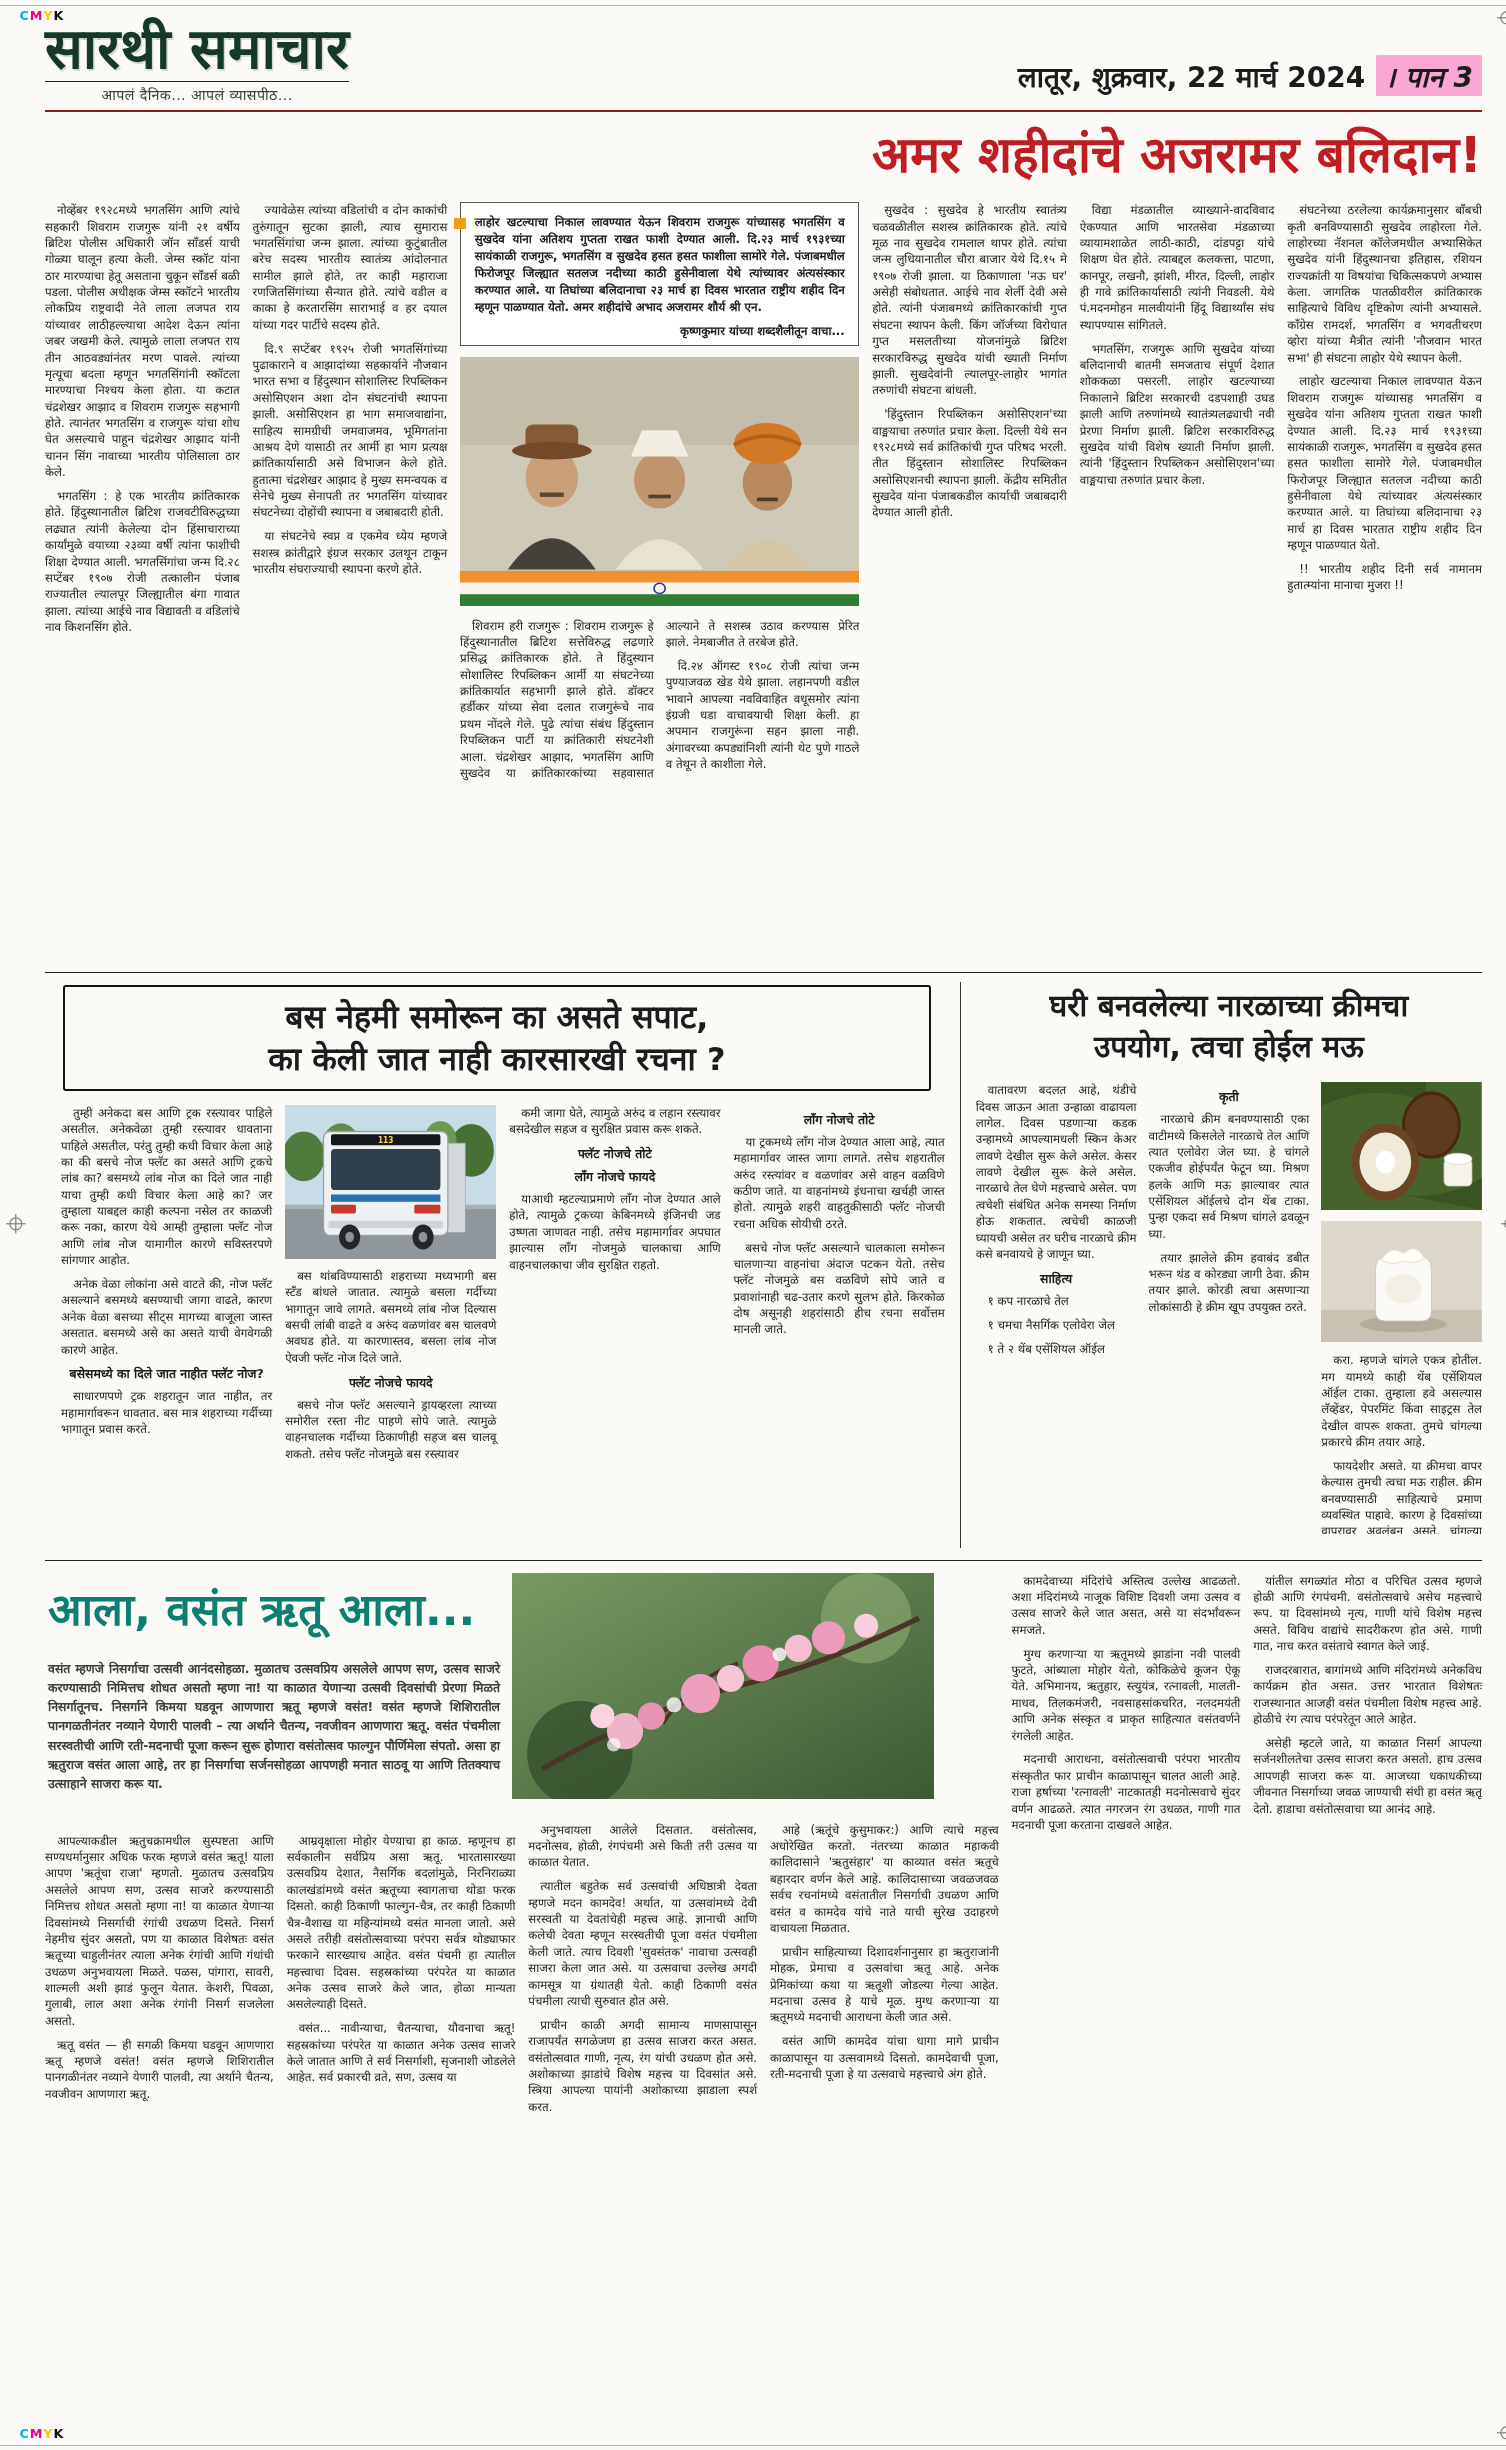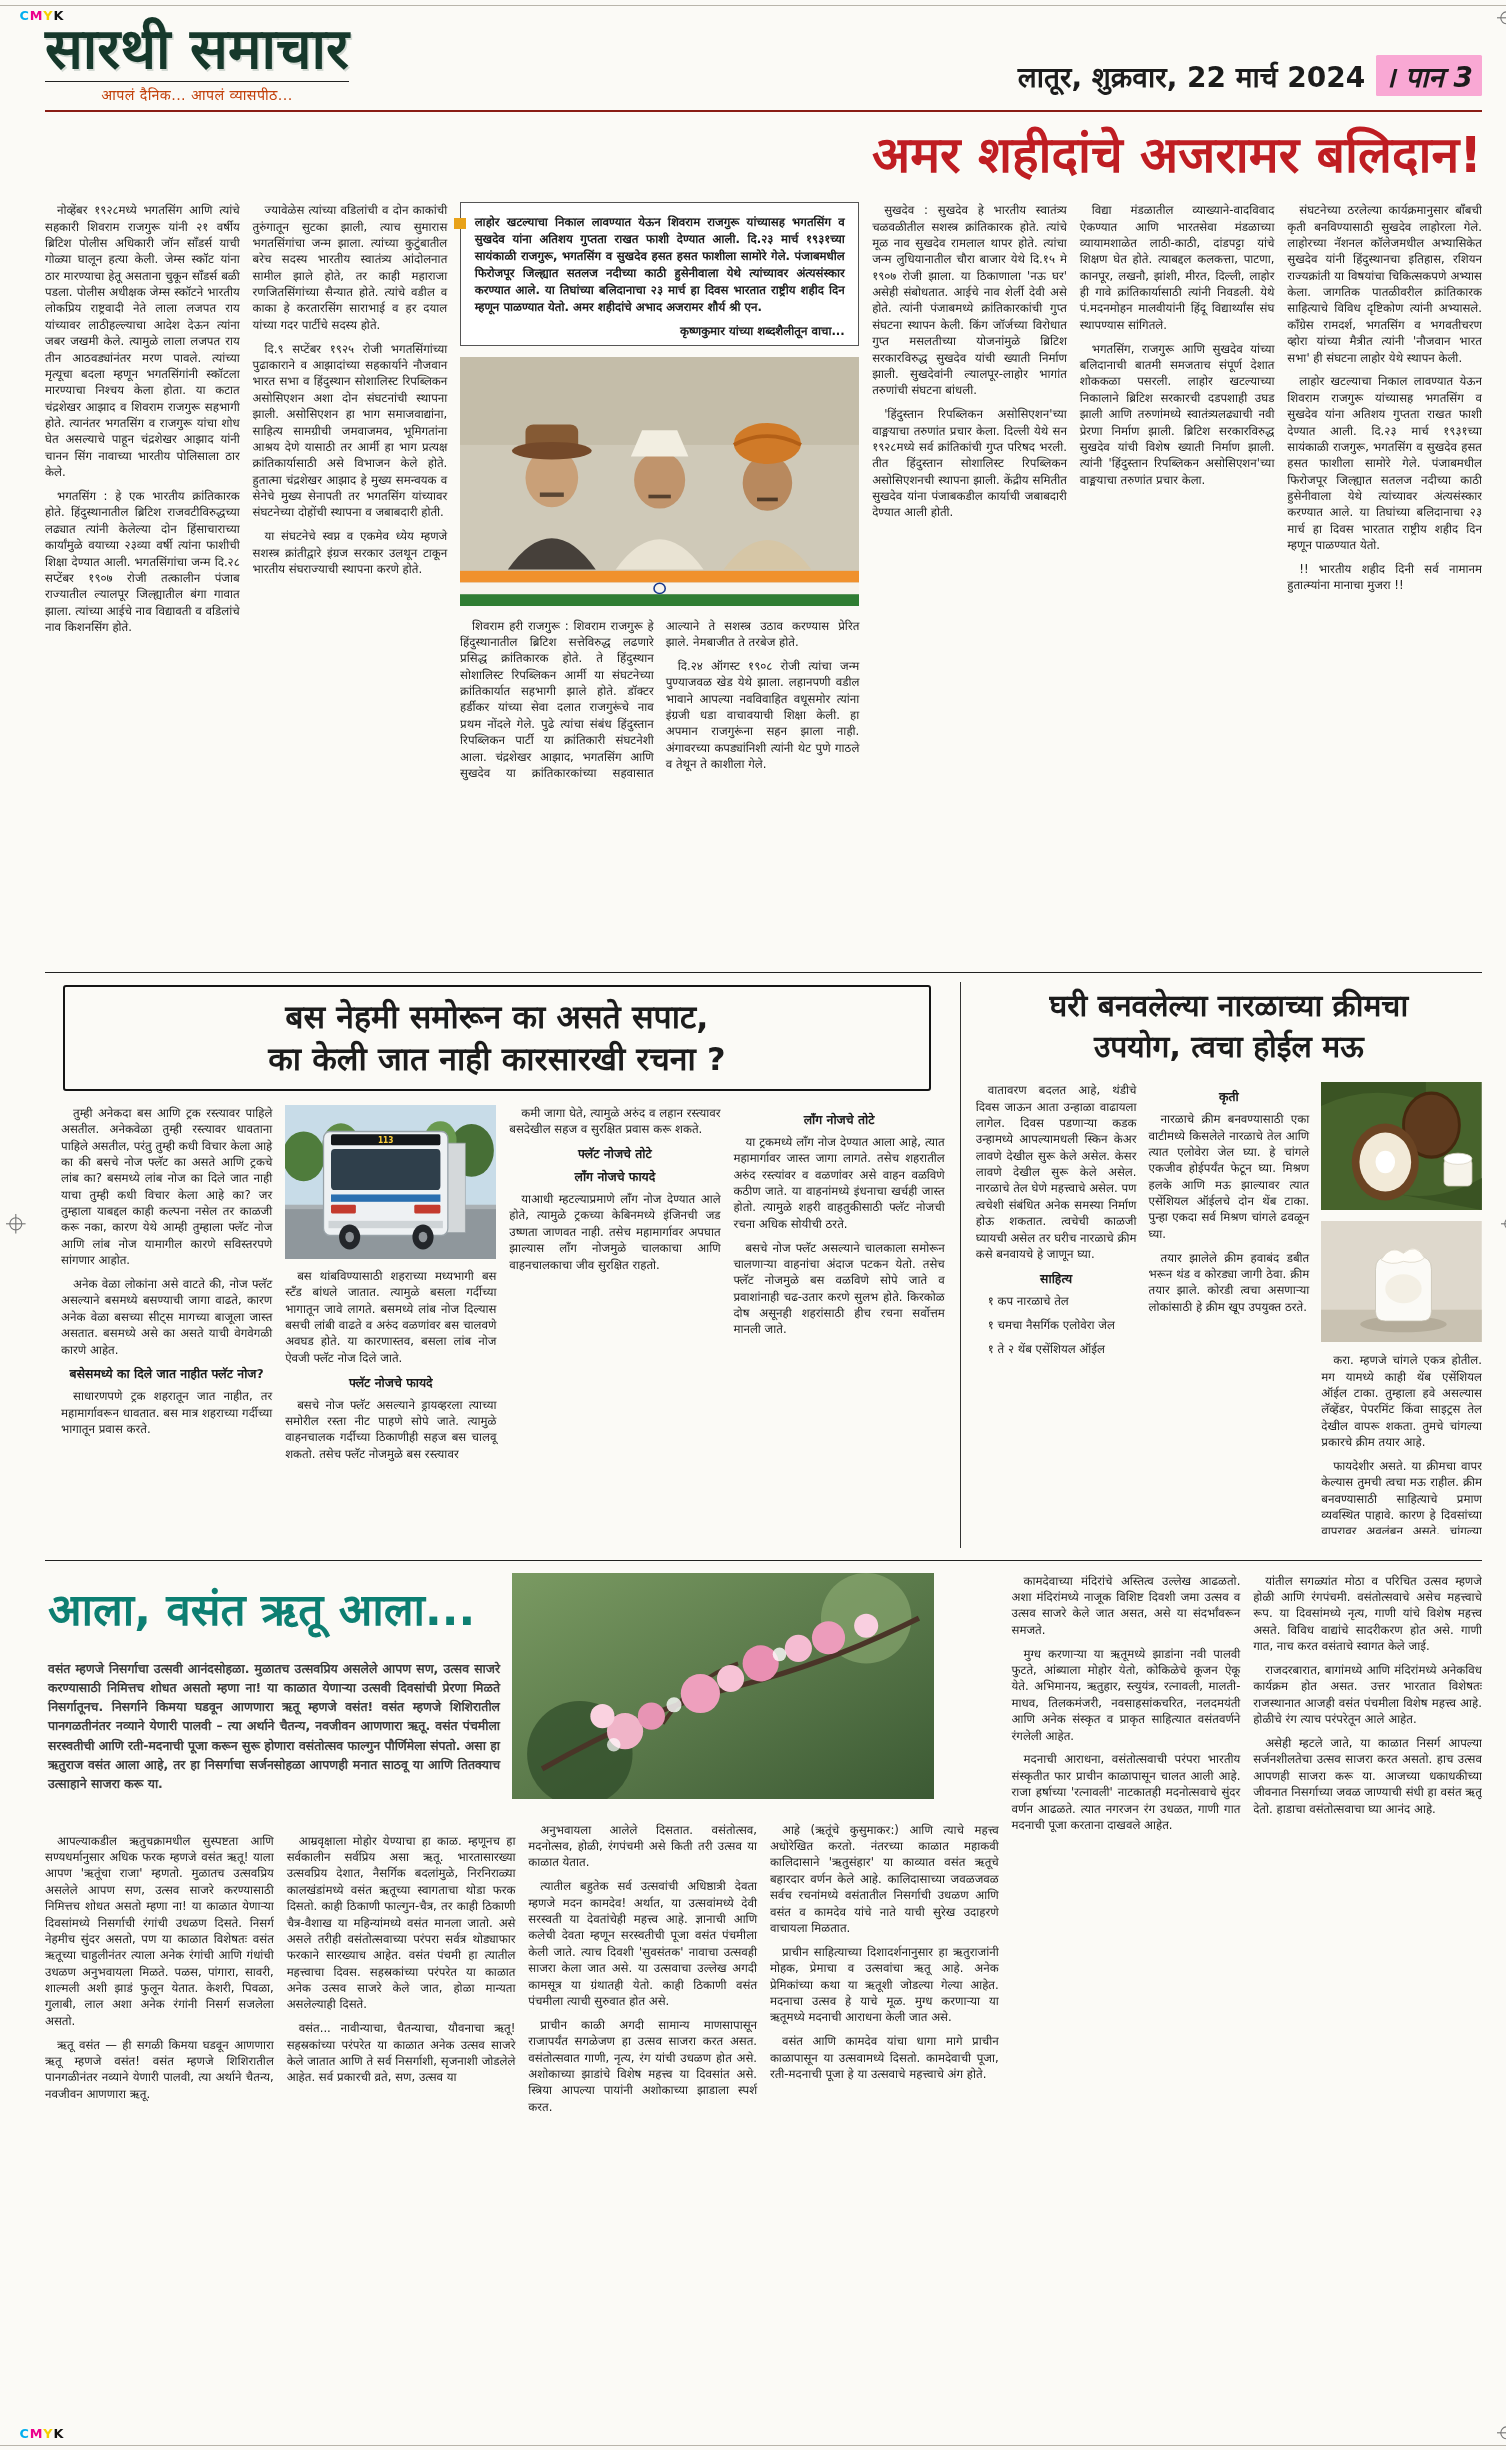--- a/index.html
+++ b/index.html
@@ -13,21 +13,21 @@
   .regmark{position:absolute;width:19.6px;height:19.6px;}
   .regmark svg{display:block}
   .inner{position:absolute;left:45px;right:45px;top:19.6px;}
 
   
   .masthead{display:flex;justify-content:space-between;align-items:flex-end;
             border-bottom:2.3px solid #8a1d15;padding-bottom:6px;}
   .brand-title{font-size:56px;font-weight:800;color:#16382b;line-height:1.05;
                text-shadow:1.5px 1.5px 0 rgba(40,70,60,.18);}
   .brand-tagline{font-size:14.3px;border-top:1.5px solid #222;margin-top:3px;padding-top:2.3px;
-                 text-align:center;letter-spacing:0.4px;color:#c2410c;}
+                 text-align:center;letter-spacing:0.4px;color:#404040;}
   .dateline{font-size:28px;font-weight:700;display:flex;align-items:center;gap:10.5px;padding-bottom:7.5px;}
   .page-label{background:#f9a8d4;padding:1.5px 9px;border-radius:1.5px;font-style:italic;}
 
   
   .headline-main{font-size:50px;font-weight:800;color:#bf1d22;text-align:right;
                  margin:15px 0 18px;line-height:1.15;}
   .m-body{display:grid;grid-template-columns:1fr 1fr 2.05fr 1fr 1fr 1fr;gap:12.8px;
           height:759px;overflow:hidden;}
   .col p,.center-text p{margin:0 0 7.5px;font-size:11.7px;line-height:1.4;text-align:justify;text-indent:12px;}
   .col h4,.center-text h4{margin:6px 0;font-size:12.4px;text-align:center;}

